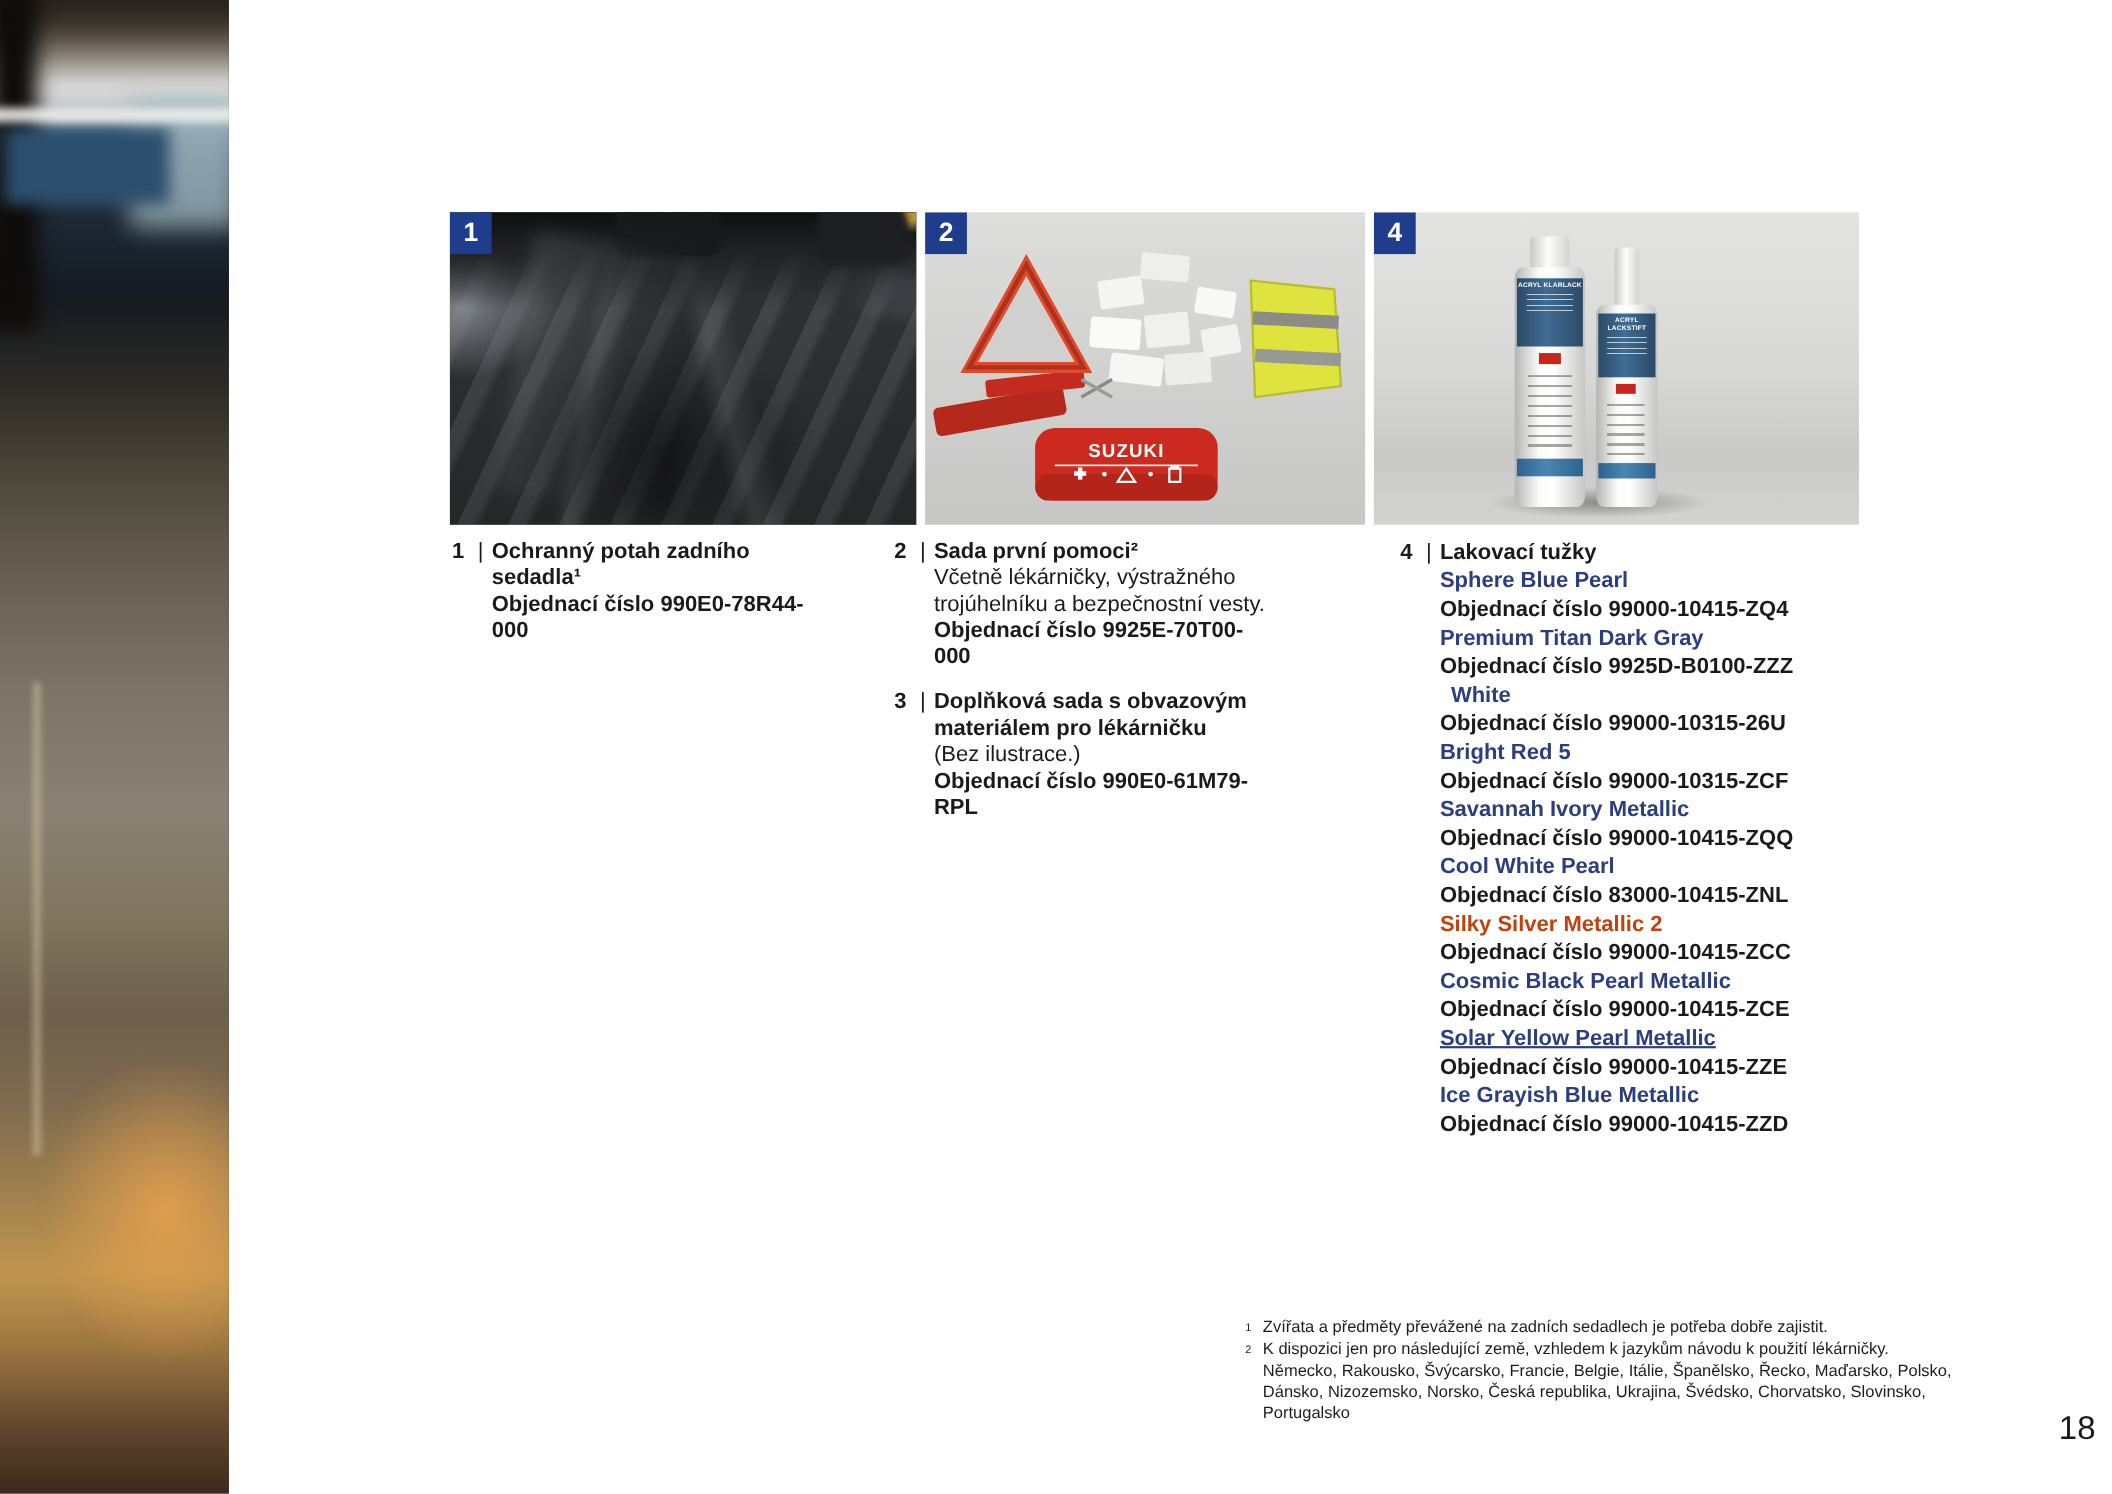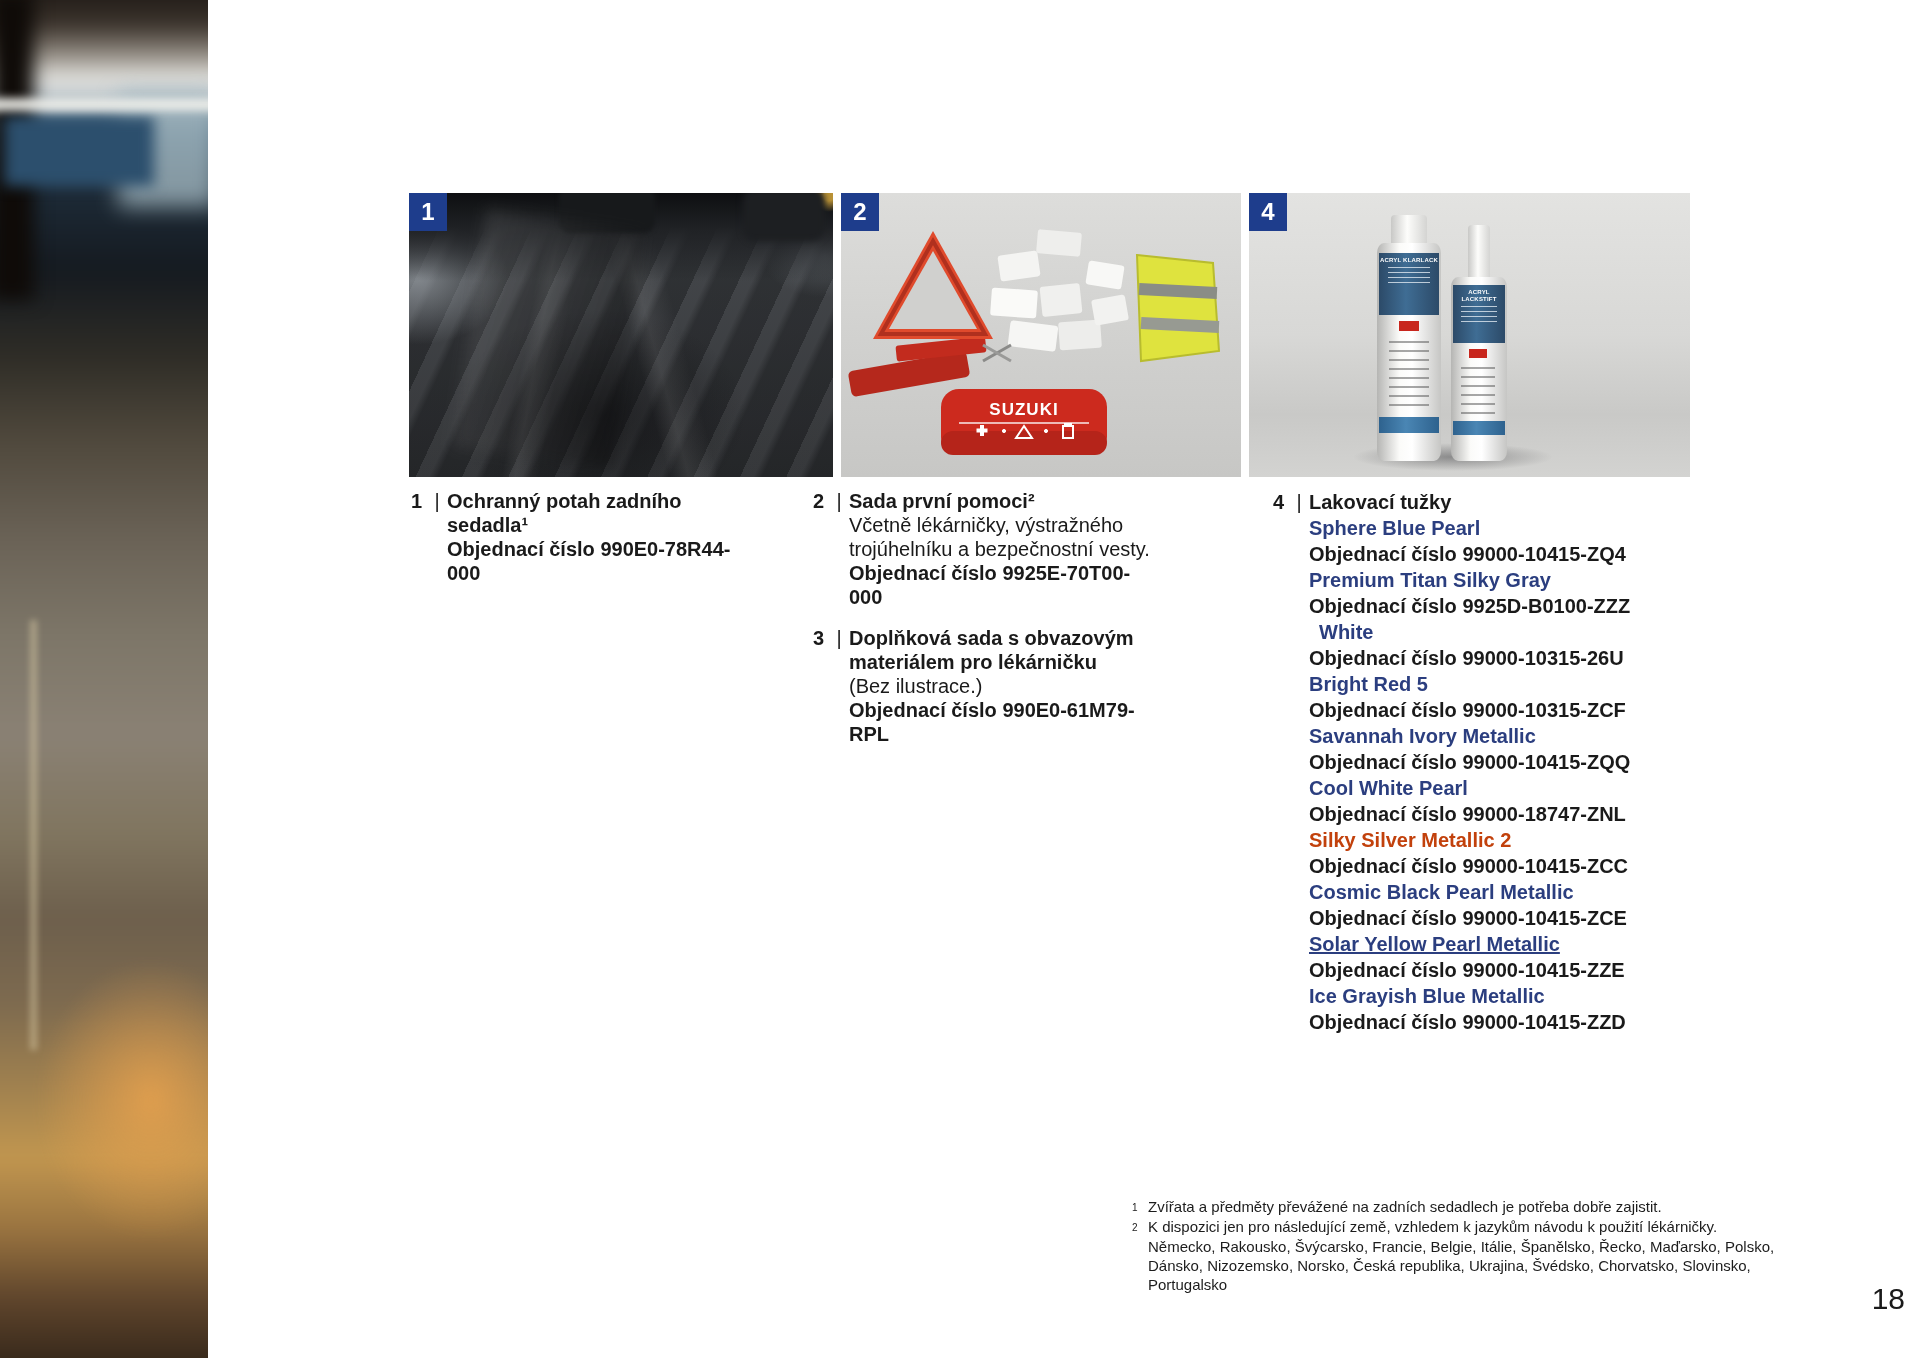--- a/index.html
+++ b/index.html
@@ -248,42 +248,42 @@
       <div class="cap-title">Lakovací tužky</div>
     </div>
     <div class="cap-body">
 
         <div class="color-row">
           <div class="color-name" style="color:#2b3e7f;">Sphere Blue Pearl</div>
           <div class="cap-order">Objednací číslo 99000-10415-ZQ4</div>
         </div>
 
         <div class="color-row">
-          <div class="color-name" style="color:#2b3e7f;">Premium Titan Silky Gray</div>
+          <div class="color-name" style="color:#2b3e7f;">Premium Titan Dark Gray</div>
           <div class="cap-order">Objednací číslo 9925D-B0100-ZZZ</div>
         </div>
 
         <div class="color-row">
           <div class="color-name" style="color:#2b3e7f;margin-left:10px;">White</div>
           <div class="cap-order">Objednací číslo 99000-10315-26U</div>
         </div>
 
         <div class="color-row">
           <div class="color-name" style="color:#2b3e7f;">Bright Red 5</div>
           <div class="cap-order">Objednací číslo 99000-10315-ZCF</div>
         </div>
 
         <div class="color-row">
           <div class="color-name" style="color:#2b3e7f;">Savannah Ivory Metallic</div>
           <div class="cap-order">Objednací číslo 99000-10415-ZQQ</div>
         </div>
 
         <div class="color-row">
           <div class="color-name" style="color:#2b3e7f;">Cool White Pearl</div>
-          <div class="cap-order">Objednací číslo 99000-18747-ZNL</div>
+          <div class="cap-order">Objednací číslo 83000-10415-ZNL</div>
         </div>
 
         <div class="color-row">
           <div class="color-name" style="color:#c2410c;">Silky Silver Metallic 2</div>
           <div class="cap-order">Objednací číslo 99000-10415-ZCC</div>
         </div>
 
         <div class="color-row">
           <div class="color-name" style="color:#2b3e7f;">Cosmic Black Pearl Metallic</div>
           <div class="cap-order">Objednací číslo 99000-10415-ZCE</div>

